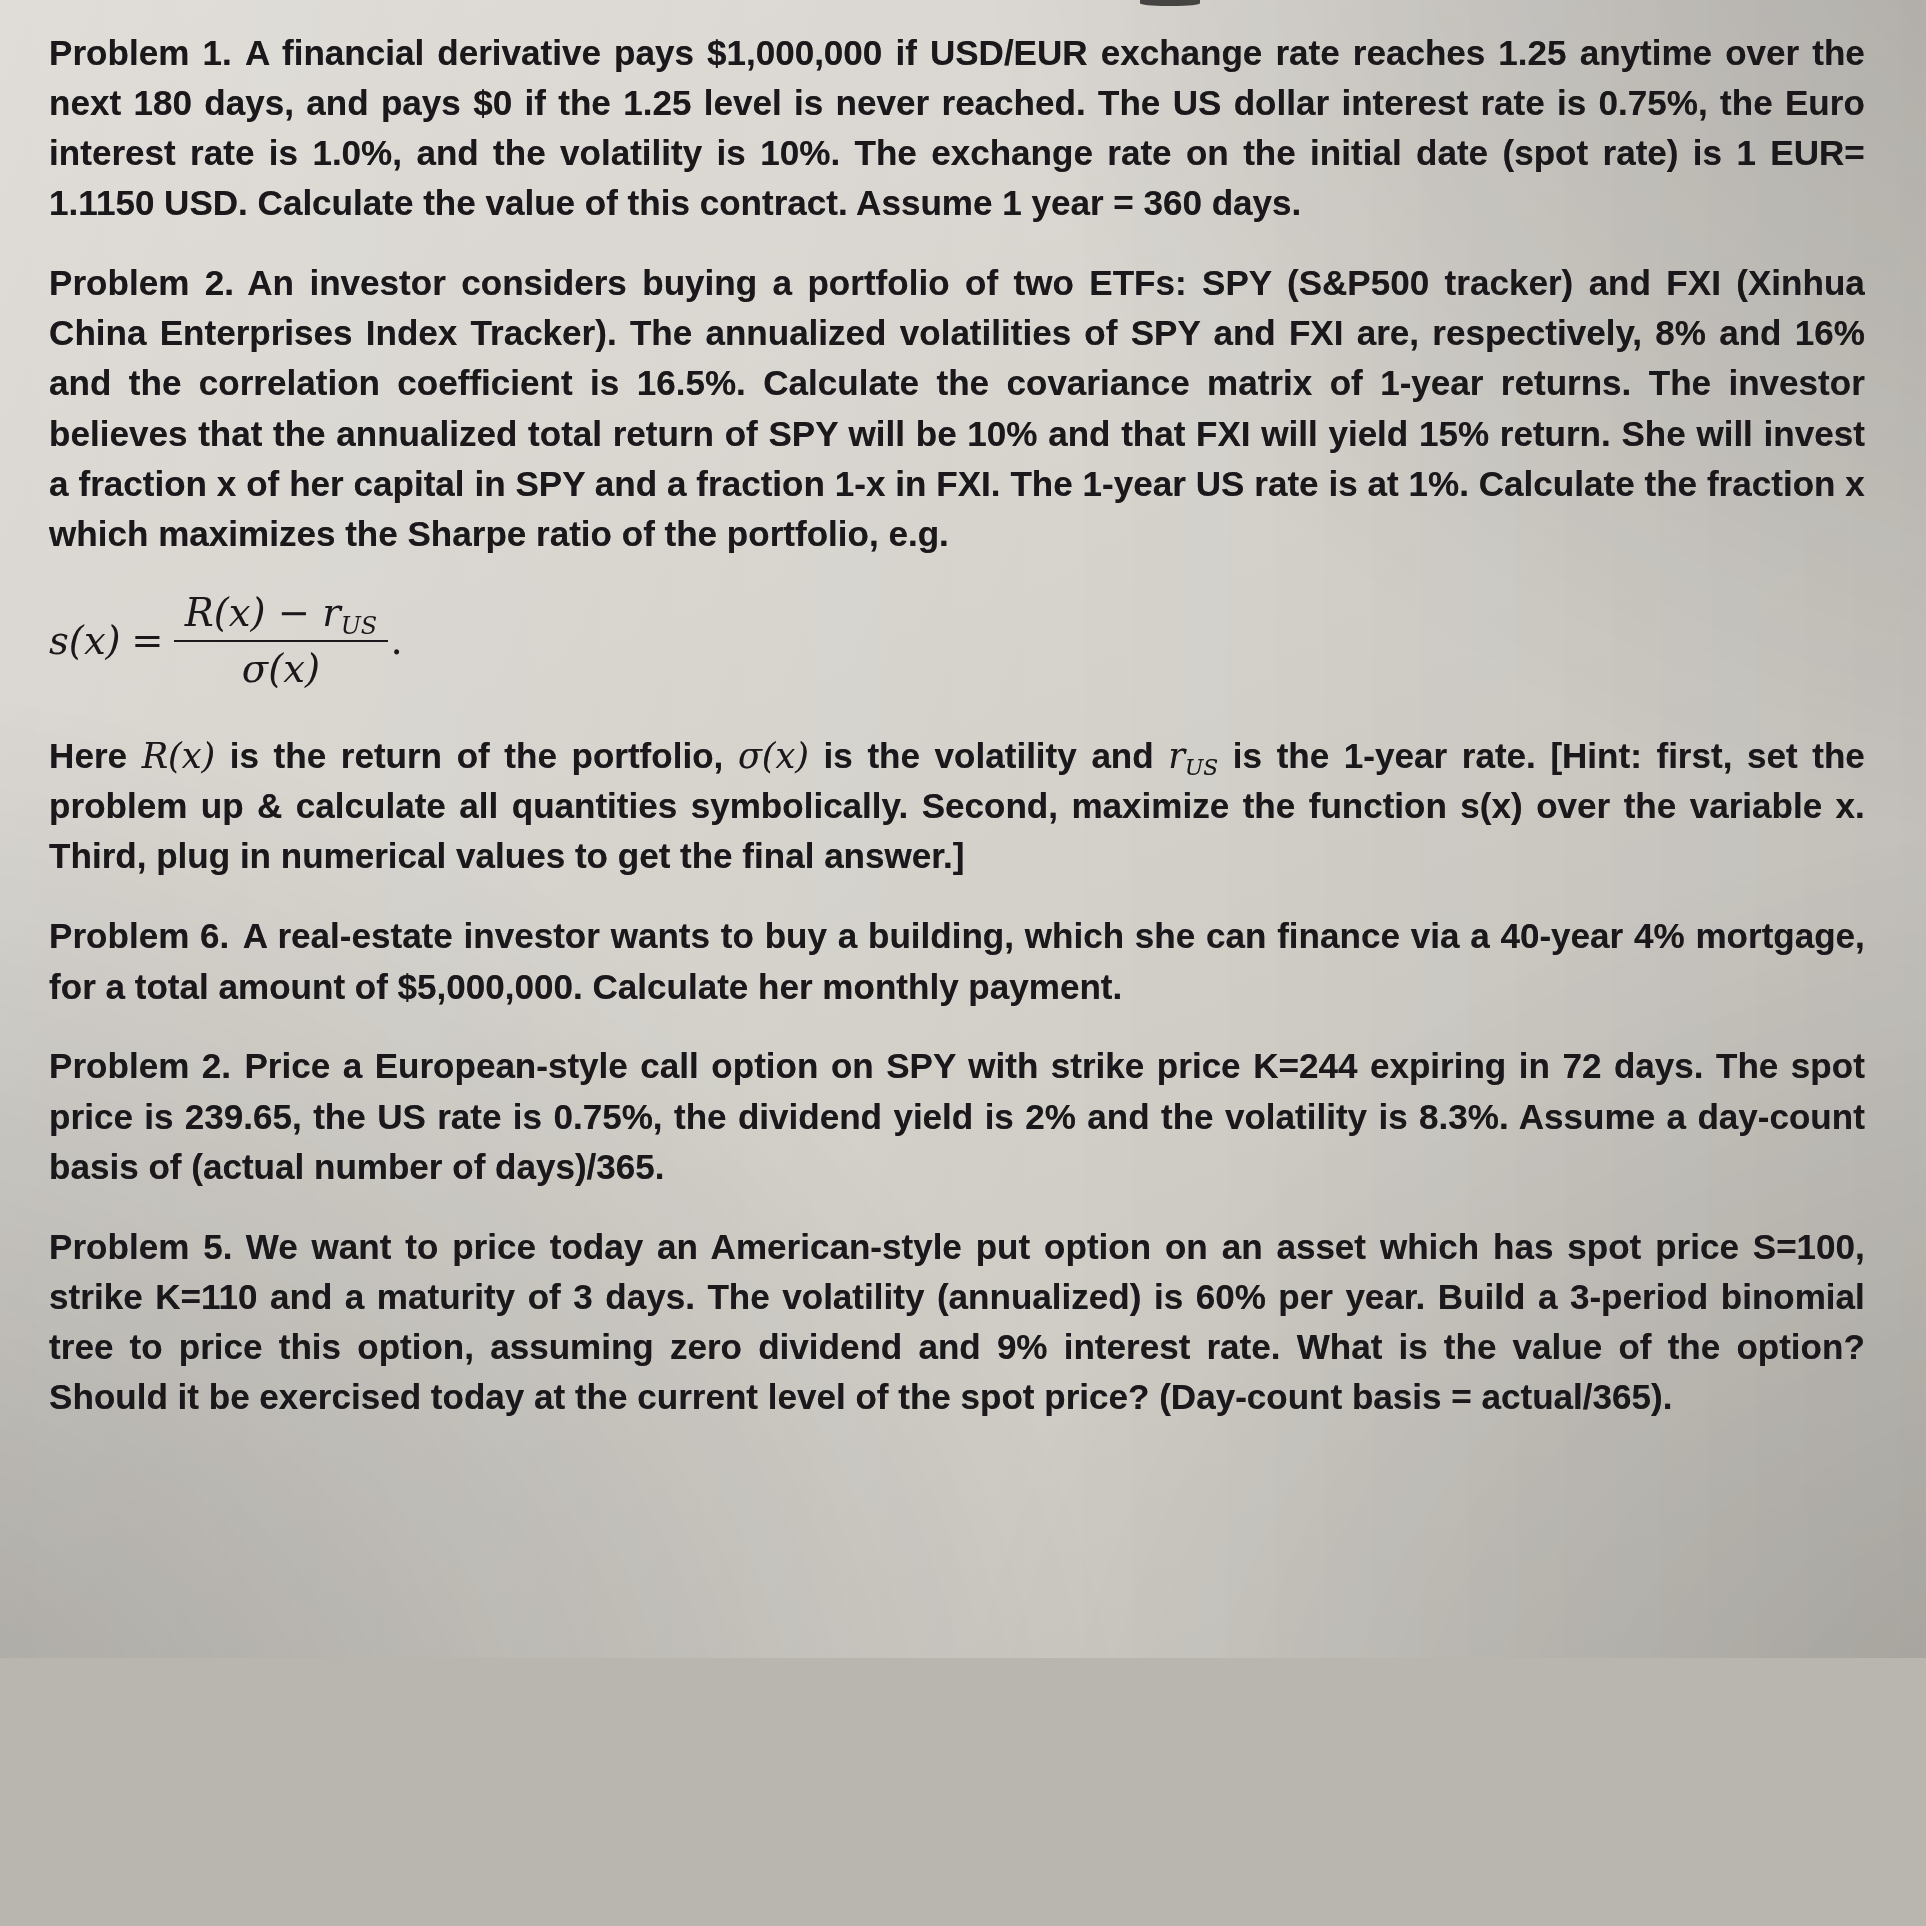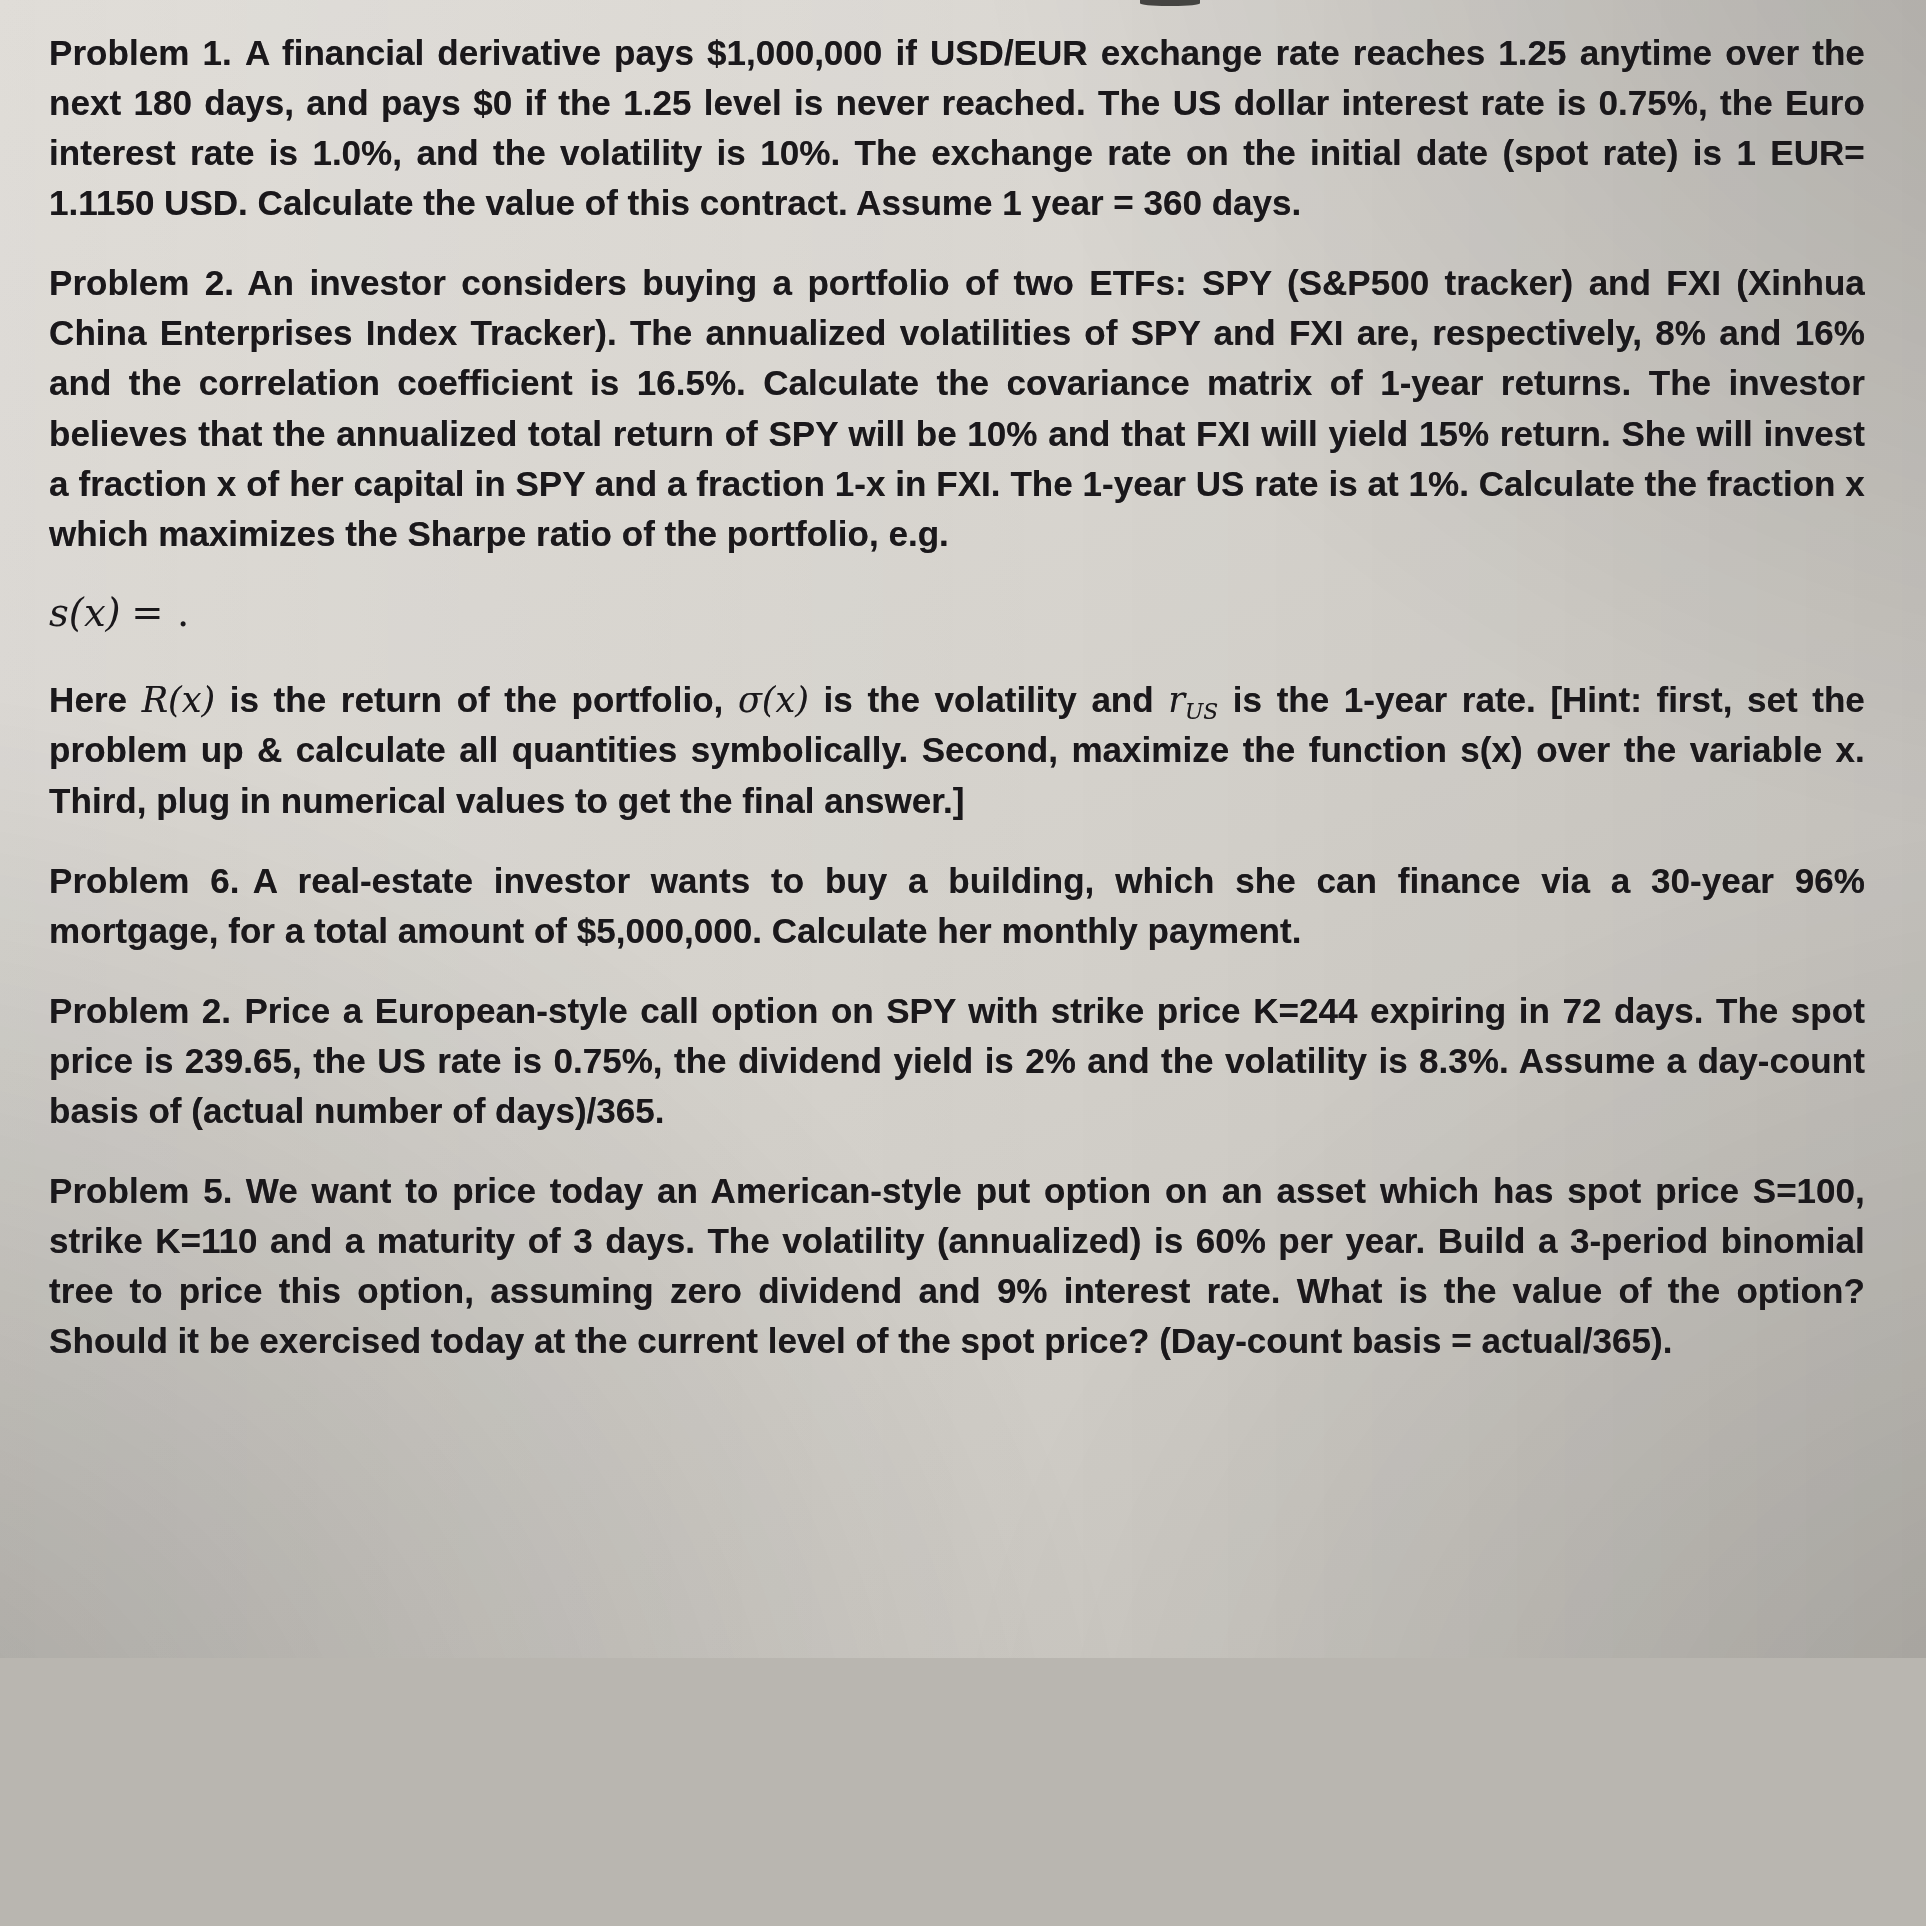--- a/index.html
+++ b/index.html
@@ -99,29 +99,33 @@
     <span class="label">Problem 1.</span><span>A financial derivative pays $1,000,000 if USD/EUR exchange rate reaches 1.25 anytime over the next 180 days, and pays $0 if the 1.25 level is never reached. The US dollar interest rate is 0.75%, the Euro interest rate is 1.0%, and the volatility is 10%. The exchange rate on the initial date (spot rate) is 1 EUR= 1.1150 USD. Calculate the value of this contract. Assume 1 year = 360 days.</span>
   </p>
 
   <p class="para">
     <span class="label">Problem 2.</span><span>An investor considers buying a portfolio of two ETFs: SPY (S&amp;P500 tracker) and FXI (Xinhua China Enterprises Index Tracker). The annualized volatilities of SPY and FXI are, respectively, 8% and 16% and the correlation coefficient is 16.5%. Calculate the covariance matrix of 1-year returns. The investor believes that the annualized total return of SPY will be 10% and that FXI will yield 15% return. She will invest a fraction x of her capital in SPY and a fraction 1-x in FXI. The 1-year US rate is at 1%. Calculate the fraction x which maximizes the Sharpe ratio of the portfolio, e.g.</span>
   </p>
 
   <div class="formula">
     <span class="math">s(x)</span>
     <span class="eq">=</span>
+    <span class="fraction">
+      <span class="num"><span class="math">R(x) − r</span><sub class="math">US</sub></span>
+      <span class="den"><span class="math">σ(x)</span></span>
+    </span>
     <span class="period">.</span>
   </div>
 
   <p class="para">
     <span>Here </span><span class="math">R(x)</span><span> is the return of the portfolio, </span><span class="math">σ(x)</span><span> is the volatility and </span><span class="math">r</span><sub class="math">US</sub><span> is the 1-year rate. [Hint: first, set the problem up &amp; calculate all quantities symbolically. Second, maximize the function s(x) over the variable x. Third, plug in numerical values to get the final answer.]</span>
   </p>
 
   <p class="para">
-    <span class="label">Problem 6.</span><span>A real-estate investor wants to buy a building, which she can finance via a 30-year 96% mortgage, for a total amount of $5,000,000. Calculate her monthly payment.</span>
+    <span class="label">Problem 6.</span><span>A real-estate investor wants to buy a building, which she can finance via a 40-year 4% mortgage, for a total amount of $5,000,000. Calculate her monthly payment.</span>
   </p>
 
   <p class="para">
     <span class="label">Problem 2.</span><span>Price a European-style call option on SPY with strike price K=244 expiring in 72 days. The spot price is 239.65, the US rate is 0.75%, the dividend yield is 2% and the volatility is 8.3%. Assume a day-count basis of (actual number of days)/365.</span>
   </p>
 
   <p class="para">
     <span class="label">Problem 5.</span><span>We want to price today an American-style put option on an asset which has spot price S=100, strike K=110 and a maturity of 3 days. The volatility (annualized) is 60% per year. Build a 3-period binomial tree to price this option, assuming zero dividend and 9% interest rate. What is the value of the option? Should it be exercised today at the current level of the spot price? (Day-count basis = actual/365).</span>
   </p>
 

